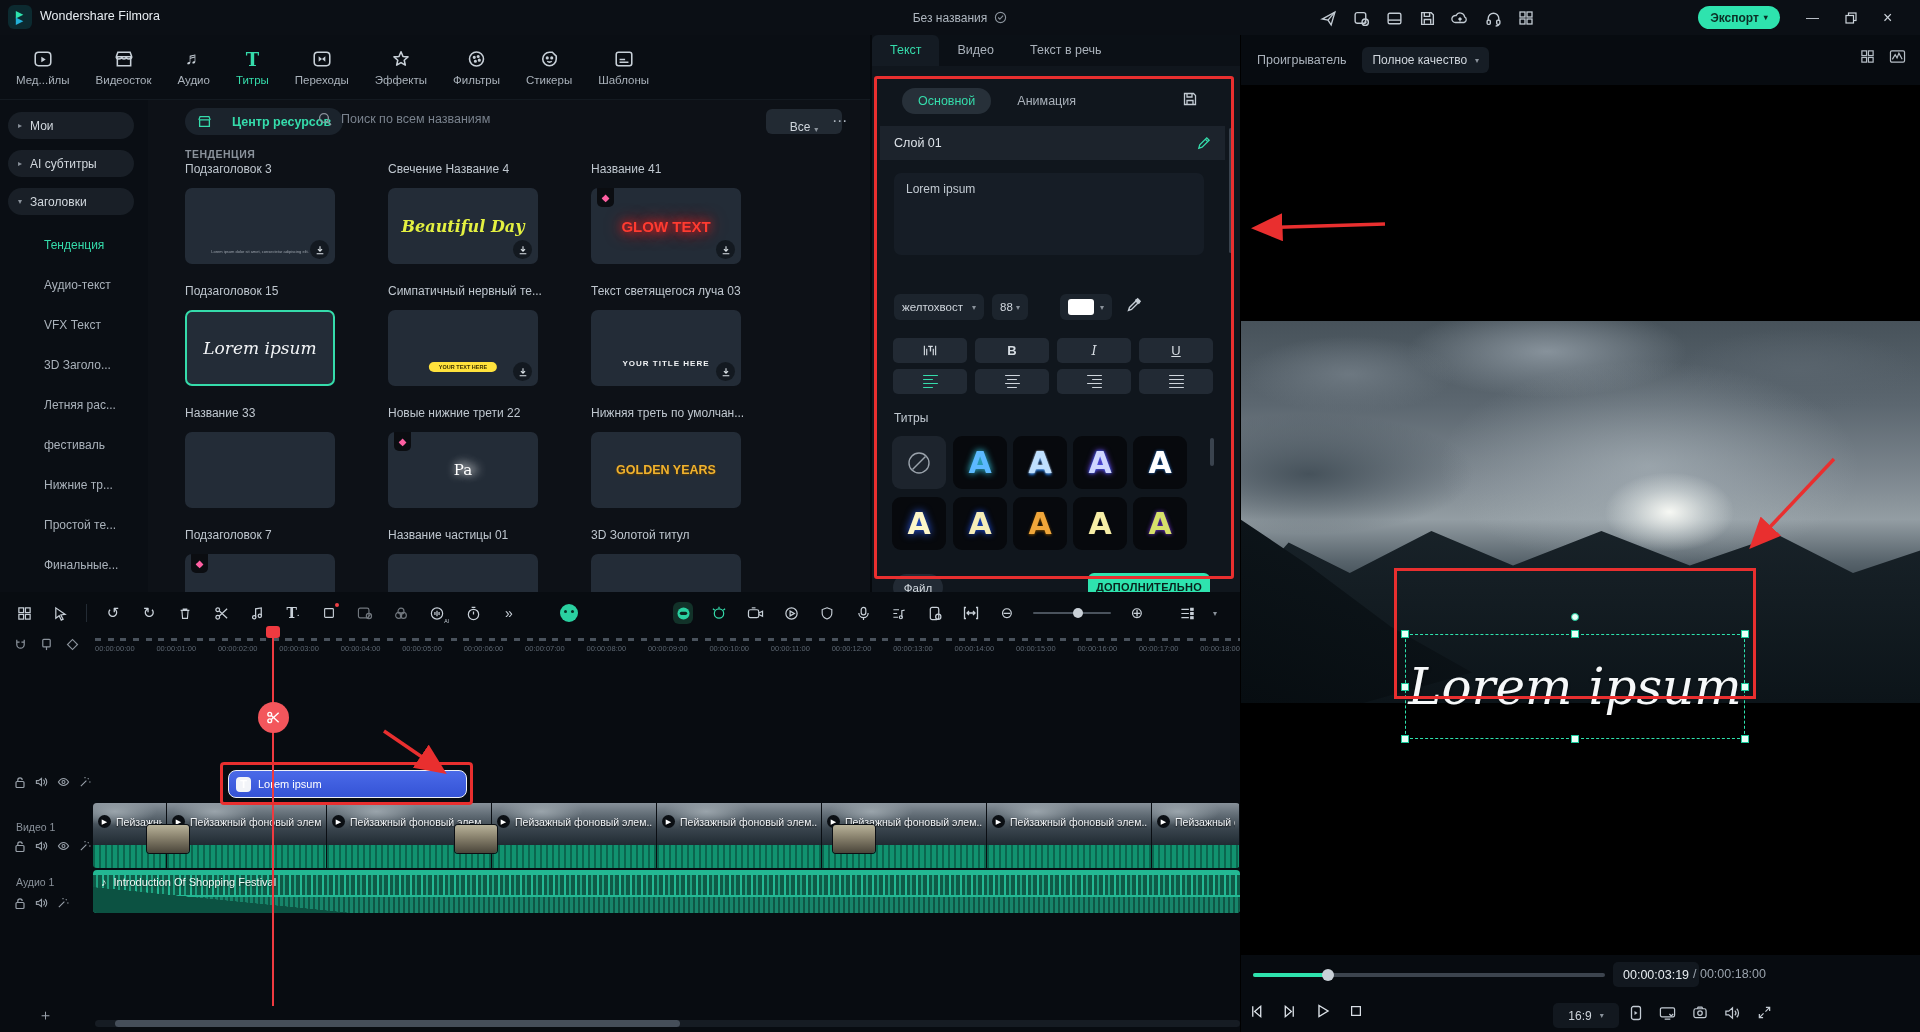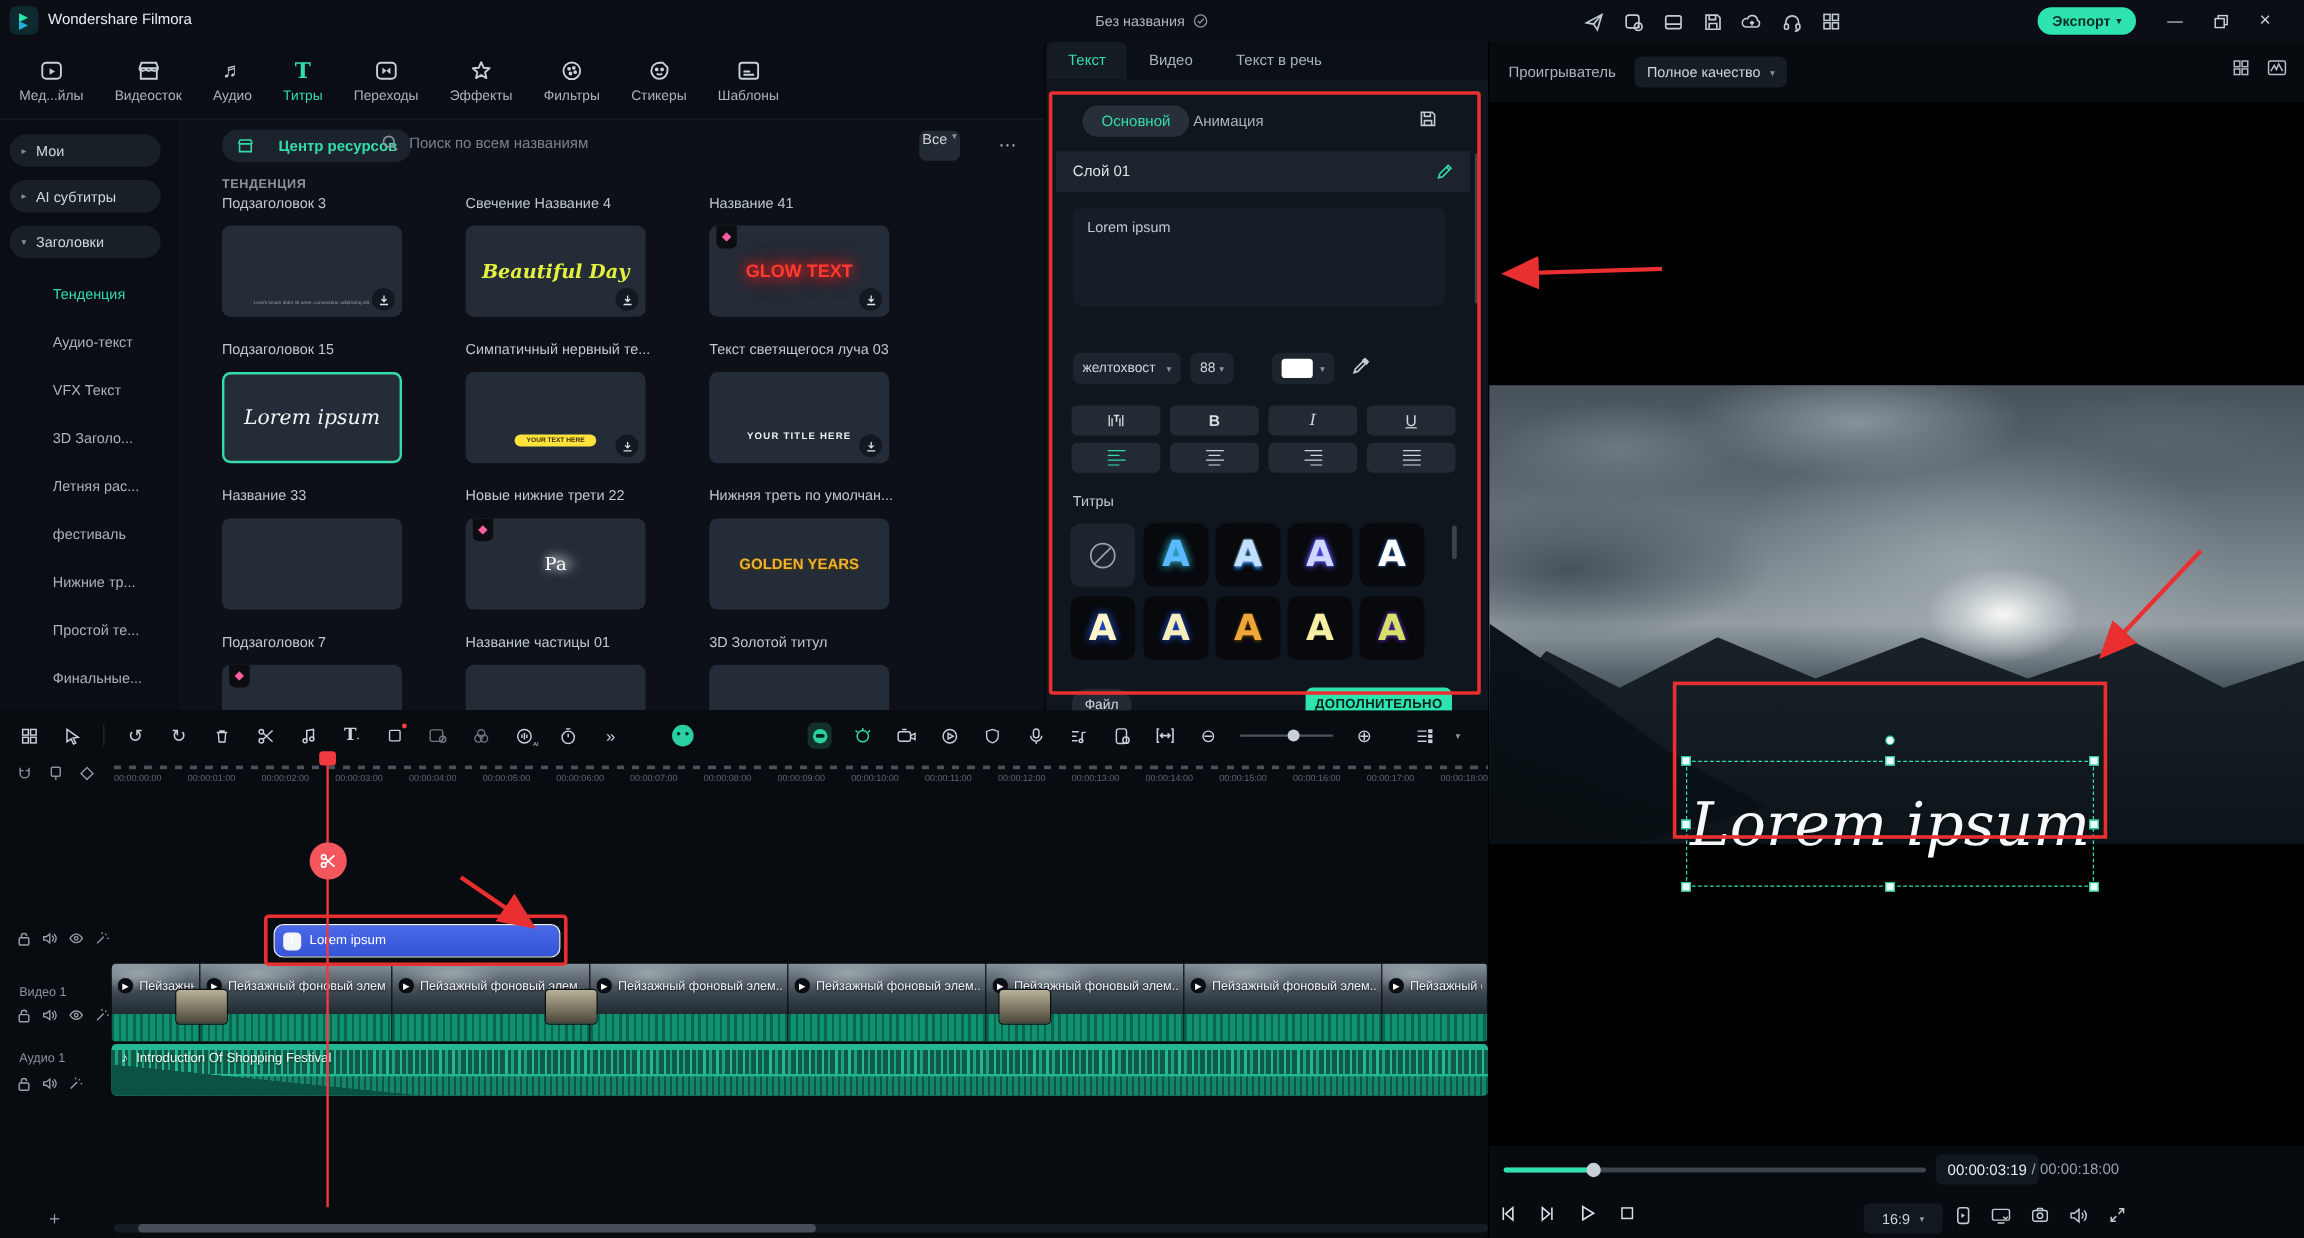--- a/index.html
+++ b/index.html
@@ -26,21 +26,21 @@
 .cats{position:absolute;left:0;top:100px;width:148px;height:492px;background:#0a0e14}
 .catpill{position:absolute;left:8px;width:126px;height:27px;background:#191f27;border-radius:14px;display:flex;align-items:center;gap:8px;padding:0 10px;font-size:12px;color:#d2d8de}
 .catpill .car{font-size:8px;color:#8a929b}
 .subitem{position:absolute;left:44px;font-size:12px;color:#aab2bb;white-space:nowrap}
 .subitem.active{color:#35dcab}
 .libscroll{position:absolute;left:157px;top:115px;width:6px;height:345px;border-radius:3px;background:#343d47}
 
 .resources{position:absolute;left:148px;top:100px;width:722px;height:492px;background:#0d1117;overflow:hidden}
 .centerbtn{position:absolute;left:37px;top:8px;height:27px;padding:0 12px;border-radius:14px;background:#1b232c;color:#35dcab;font-size:12.5px;font-weight:bold;display:flex;align-items:center;gap:20px}
 .searchrow{position:absolute;left:170px;top:12px;display:flex;align-items:center;gap:9px;color:#79828d;font-size:12.5px}
-.allpill{position:absolute;left:618px;top:9px;width:34px;height:25px;border-radius:6px;background:#222a33;display:flex;align-items:flex-start;justify-content:center;gap:4px;font-size:12px;color:#cfd5dc}
+.allpill{position:absolute;left:618px;top:9px;width:76px;height:25px;border-radius:6px;background:#222a33;display:flex;align-items:flex-end;justify-content:center;gap:4px;font-size:12px;color:#cfd5dc}
 .dots{position:absolute;left:684px;top:12px;font-size:15px;color:#aab2bb;letter-spacing:1px}
 .sechdr{position:absolute;left:37px;top:48px;font-size:10.5px;font-weight:bold;letter-spacing:.5px;color:#8a929b}
 .cardlabel{position:absolute;font-size:12px;color:#bfc7cf;white-space:nowrap;overflow:hidden;max-width:190px}
 .card{position:absolute;width:150px;height:76px;border-radius:7px;background:#232c37;overflow:hidden}
 .card.sel{border:2px solid #35dcab}
 .dl{position:absolute;right:6px;bottom:5px;width:19px;height:19px;border-radius:50%;background:rgba(16,22,28,.85);display:flex;align-items:center;justify-content:center;color:#dfe5ea}
 .gem{position:absolute;left:6px;top:0;width:17px;height:19px;background:#0b0d11;border-radius:0 0 5px 5px;display:flex;align-items:center;justify-content:center;color:#ff5fa2;font-size:10px}
 .tinyline{position:absolute;left:8px;right:8px;bottom:10px;font-size:4px;color:#9aa2ab;text-align:center;white-space:nowrap;overflow:hidden}
 .scripttxt{font-family:"DejaVu Serif",serif;font-style:italic;color:#f2f4f6}
 .bd{position:absolute;inset:0;display:flex;align-items:center;justify-content:center;font-family:"DejaVu Serif",serif;font-style:italic;font-weight:bold;color:#e4f141;font-size:16px}
@@ -48,21 +48,21 @@
 .yth{position:absolute;left:50%;bottom:14px;transform:translateX(-50%);background:#ffe23c;color:#3a3000;font-size:5.5px;font-weight:bold;padding:2px 10px;border-radius:7px;white-space:nowrap}
 .ytitle{position:absolute;left:0;right:0;bottom:18px;text-align:center;color:#f0f2f4;font-weight:bold;font-size:8px;letter-spacing:1px}
 .golden{position:absolute;inset:0;display:flex;align-items:center;justify-content:center;font-weight:bold;font-size:12.5px;color:#f0b22e;text-shadow:0 1px 2px #5e3c00}
 .pa{position:absolute;left:50%;top:50%;transform:translate(-50%,-50%);font-family:"DejaVu Serif",serif;color:#fff;font-size:15px;text-shadow:0 0 8px #fff,6px -2px 10px rgba(255,255,255,.9)}
 
 .props{position:absolute;left:871px;top:35px;width:369px;height:557px;background:#0b1016;border-left:1px solid #05080c}
 .ptabs{position:absolute;left:0;top:0;width:100%;height:31px;display:flex;align-items:flex-end;font-size:12.5px;color:#aab2bb}
 .ptab{padding:8px 18px 9px}
 .ptab.active{background:#141b23;color:#35dcab;border-radius:6px 6px 0 0}
 .pbody{position:absolute;left:0;top:31px;width:100%;height:526px;background:#10161d}
-.subtabs{position:absolute;left:30px;top:22px;display:flex;gap:3px;font-size:12.5px;color:#aab2bb;align-items:center}
+.subtabs{position:absolute;left:30px;top:22px;display:flex;gap:26px;font-size:12.5px;color:#aab2bb;align-items:center}
 .subtab.active{background:#273039;color:#35dcab;padding:6px 16px;border-radius:15px}
 .saveic{position:absolute;left:310px;top:25px;color:#c3cbd3}
 .layerbar{position:absolute;left:8px;top:60px;width:345px;height:34px;background:#1c232c;display:flex;align-items:center;justify-content:space-between;padding:0 14px;font-size:12.5px;color:#dde2e8}
 .txtarea{position:absolute;left:22px;top:107px;width:310px;height:82px;background:#161d26;border-radius:7px;padding:9px 12px;font-size:12px;color:#c2cad2}
 .ddl{background:#1c242d;border-radius:6px;display:flex;align-items:center;justify-content:space-between;padding:0 8px;font-size:11.5px;color:#cfd5dc;height:26px}
 .stylebtn{position:absolute;width:74px;height:25px;background:#222a34;border-radius:5px;display:flex;align-items:center;justify-content:center;color:#d6dce2;font-size:13px}
 .albars{display:flex;flex-direction:column;gap:2.5px;align-items:flex-start}
 .albars i{display:block;height:1.6px;background:#cfd5dc;border-radius:1px}
 .albars.c{align-items:center}.albars.r{align-items:flex-end}
 .albars.teal i{background:#35dcab}

